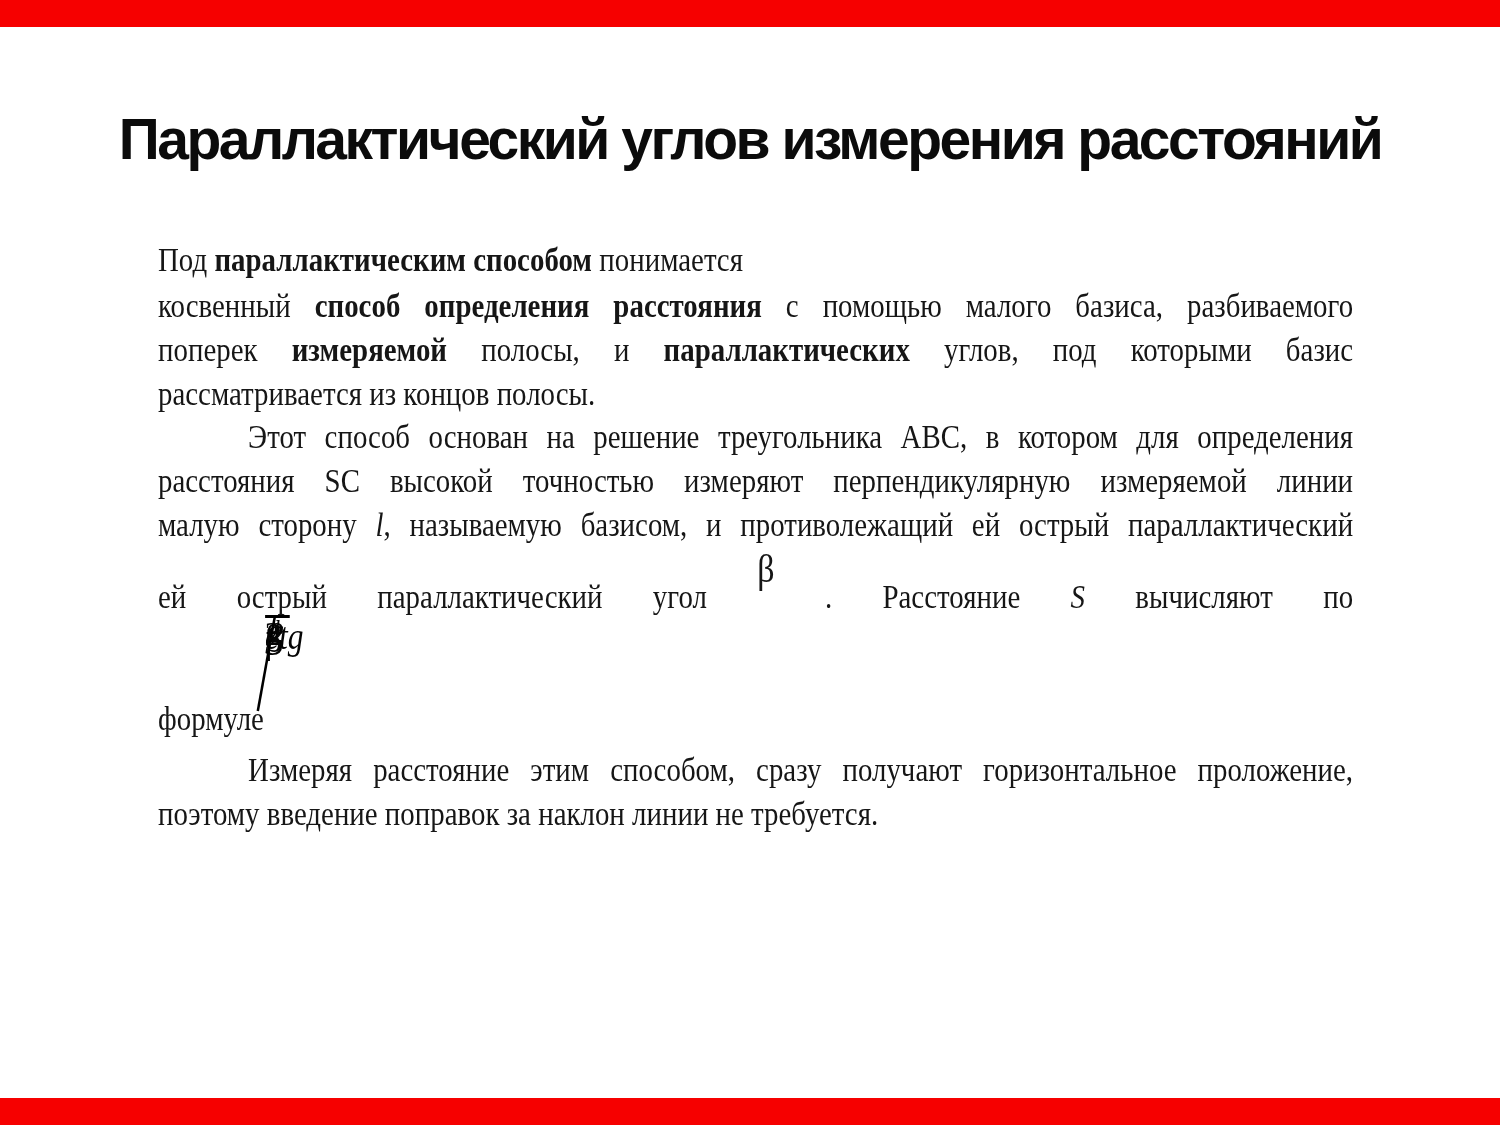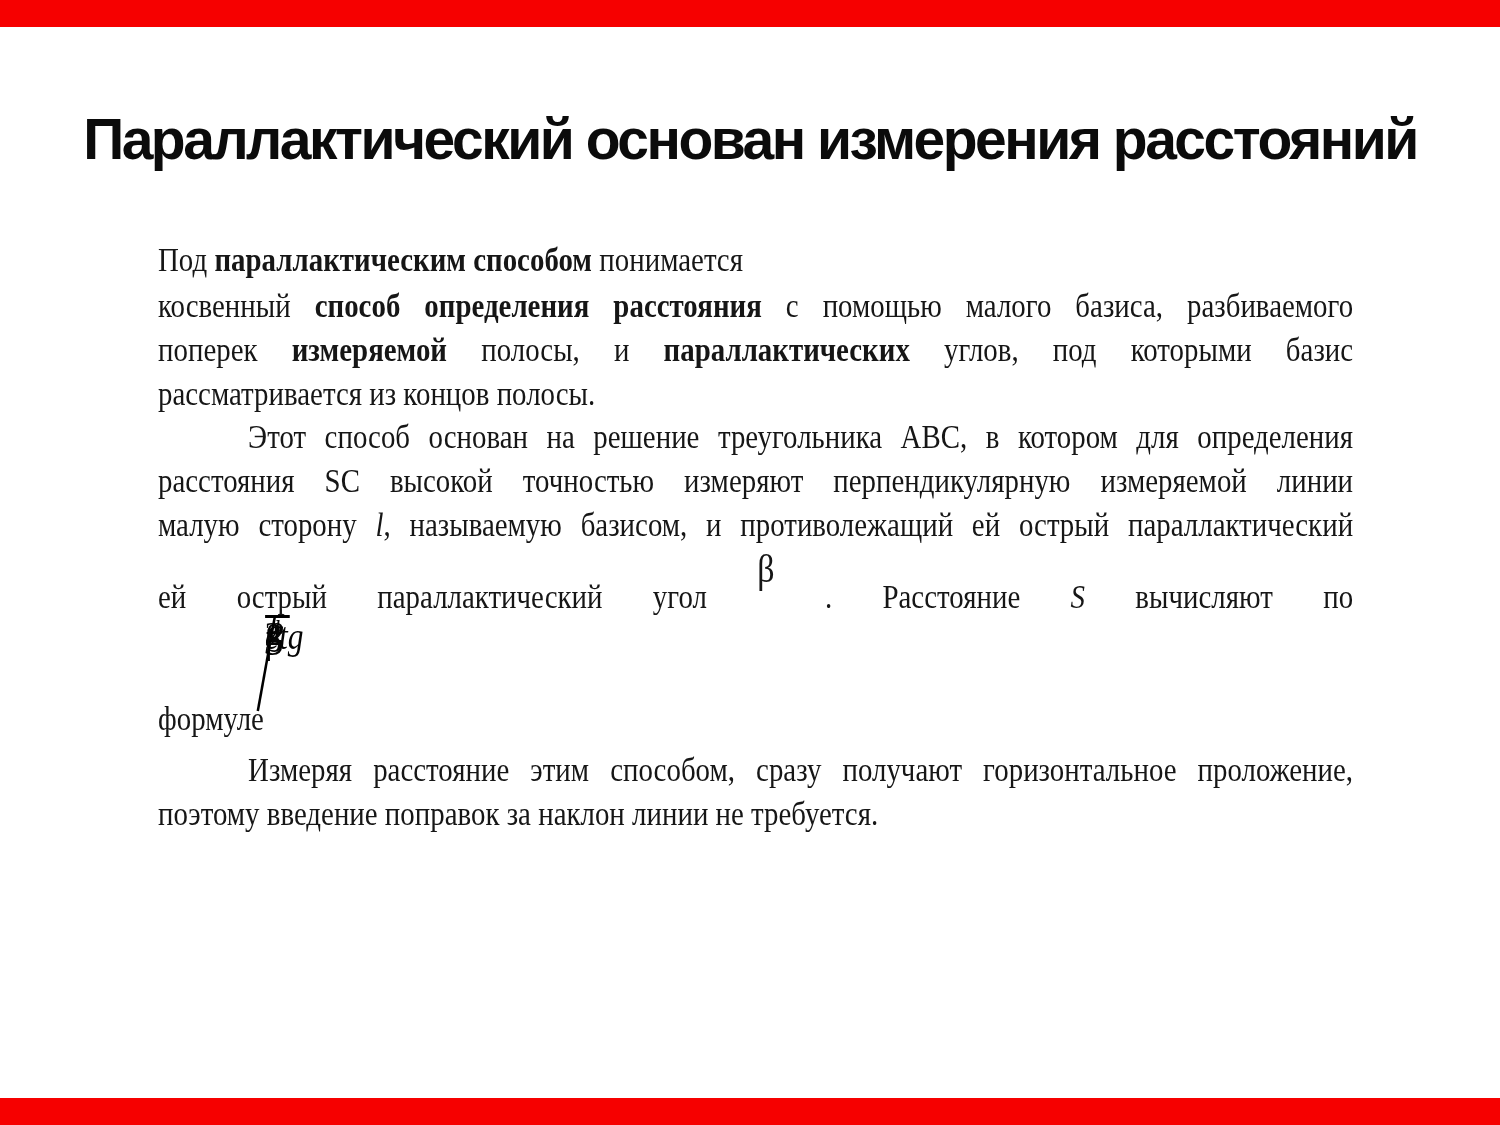--- a/index.html
+++ b/index.html
@@ -38,21 +38,21 @@
   .f-arg { left:146; top:-7; font-size:40px; }
   .f-slash { left:169; top:-9; width:3px; height:97px; background:#000; transform:rotate(12deg); }
   .f-argden { left:176; top:42; font-size:34px; }
 </style>
 </head>
 <body>
 
 <div class="page">
   <div class="bar top"></div>
 
-  <h1 class="title">Параллактический основан измерения расстояний</h1>
+  <h1 class="title">Параллактический углов измерения расстояний</h1>
 
   <div class="body">
 
     <div class="ln" style="top:238px"><span class="n">Под </span><span class="b">параллактическим способом</span><span class="n"> понимается</span></div>
 
     <div class="ln j" style="top:284px"><span class="n">косвенный&nbsp;</span><span class="b">способ&nbsp;определения&nbsp;расстояния</span><span class="n">&nbsp;с помощью малого базиса, разбиваемого</span></div>
 
     <div class="ln j" style="top:328px"><span class="n">поперек&nbsp;</span><span class="b">измеряемой</span><span class="n">&nbsp;полосы, и&nbsp;</span><span class="b">параллактических</span><span class="n">&nbsp;углов, под которыми базис</span></div>
 
     <div class="ln" style="top:372px"><span class="n">рассматривается из концов полосы.</span></div>

